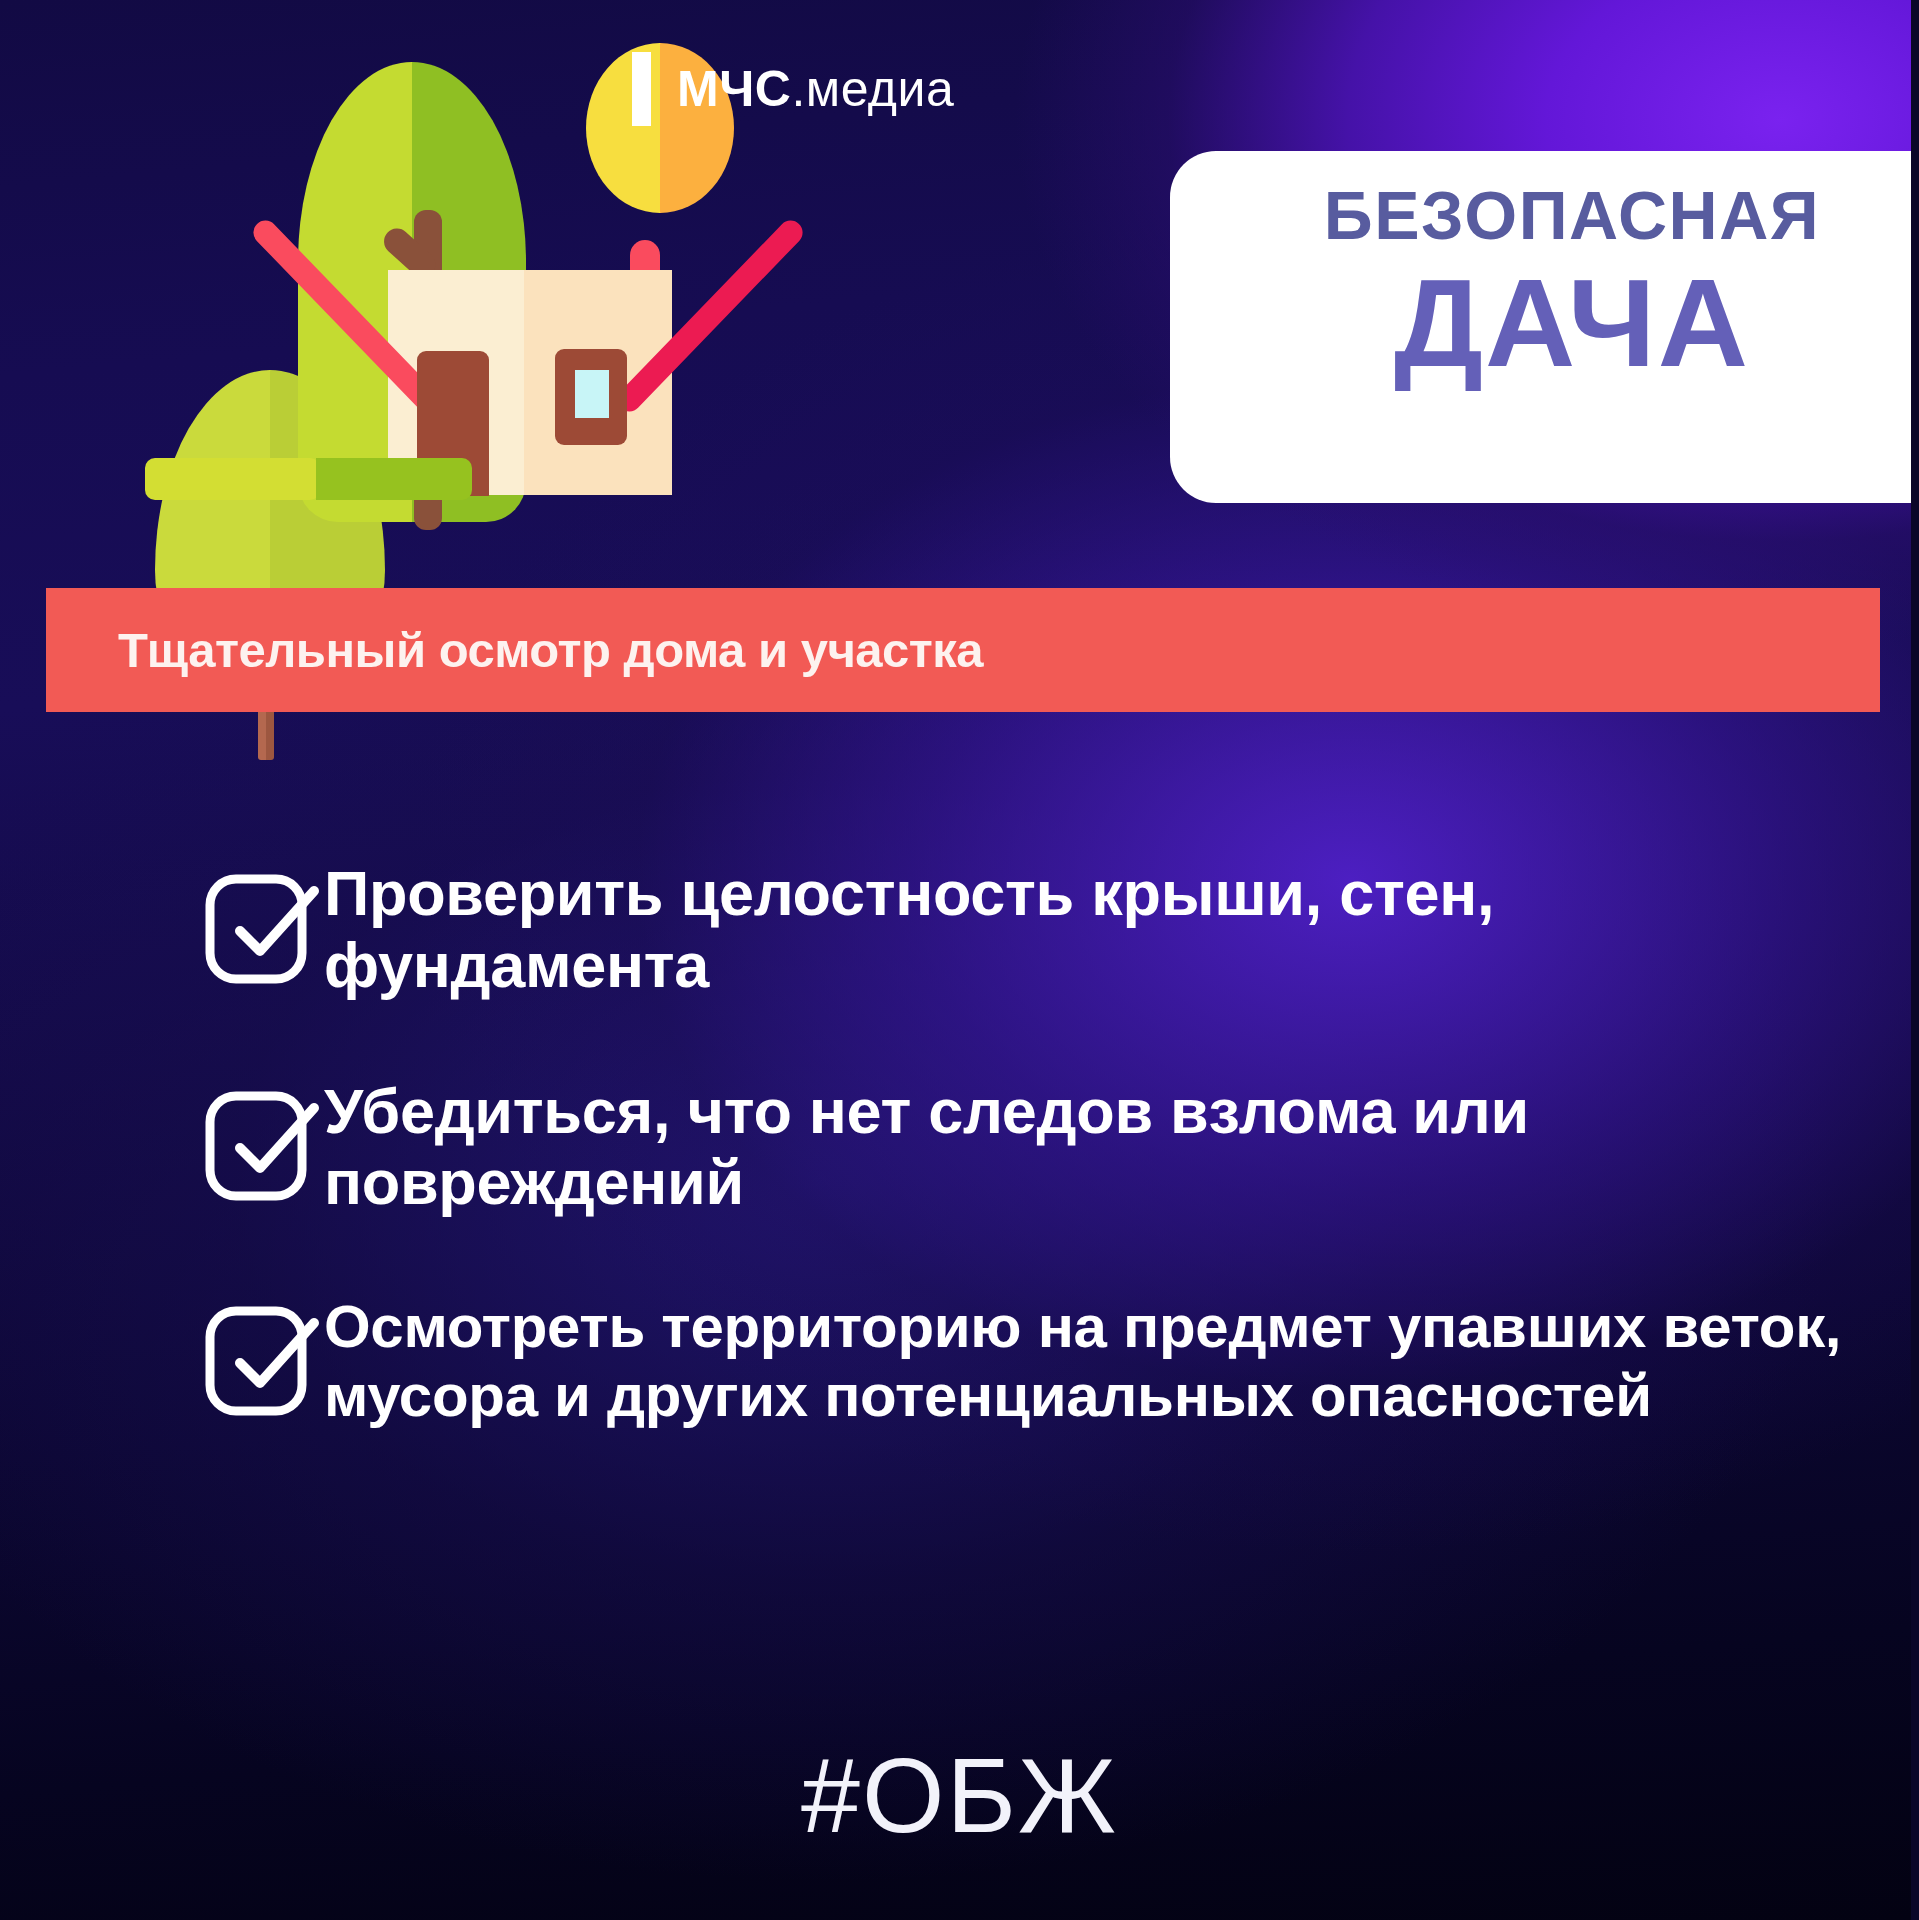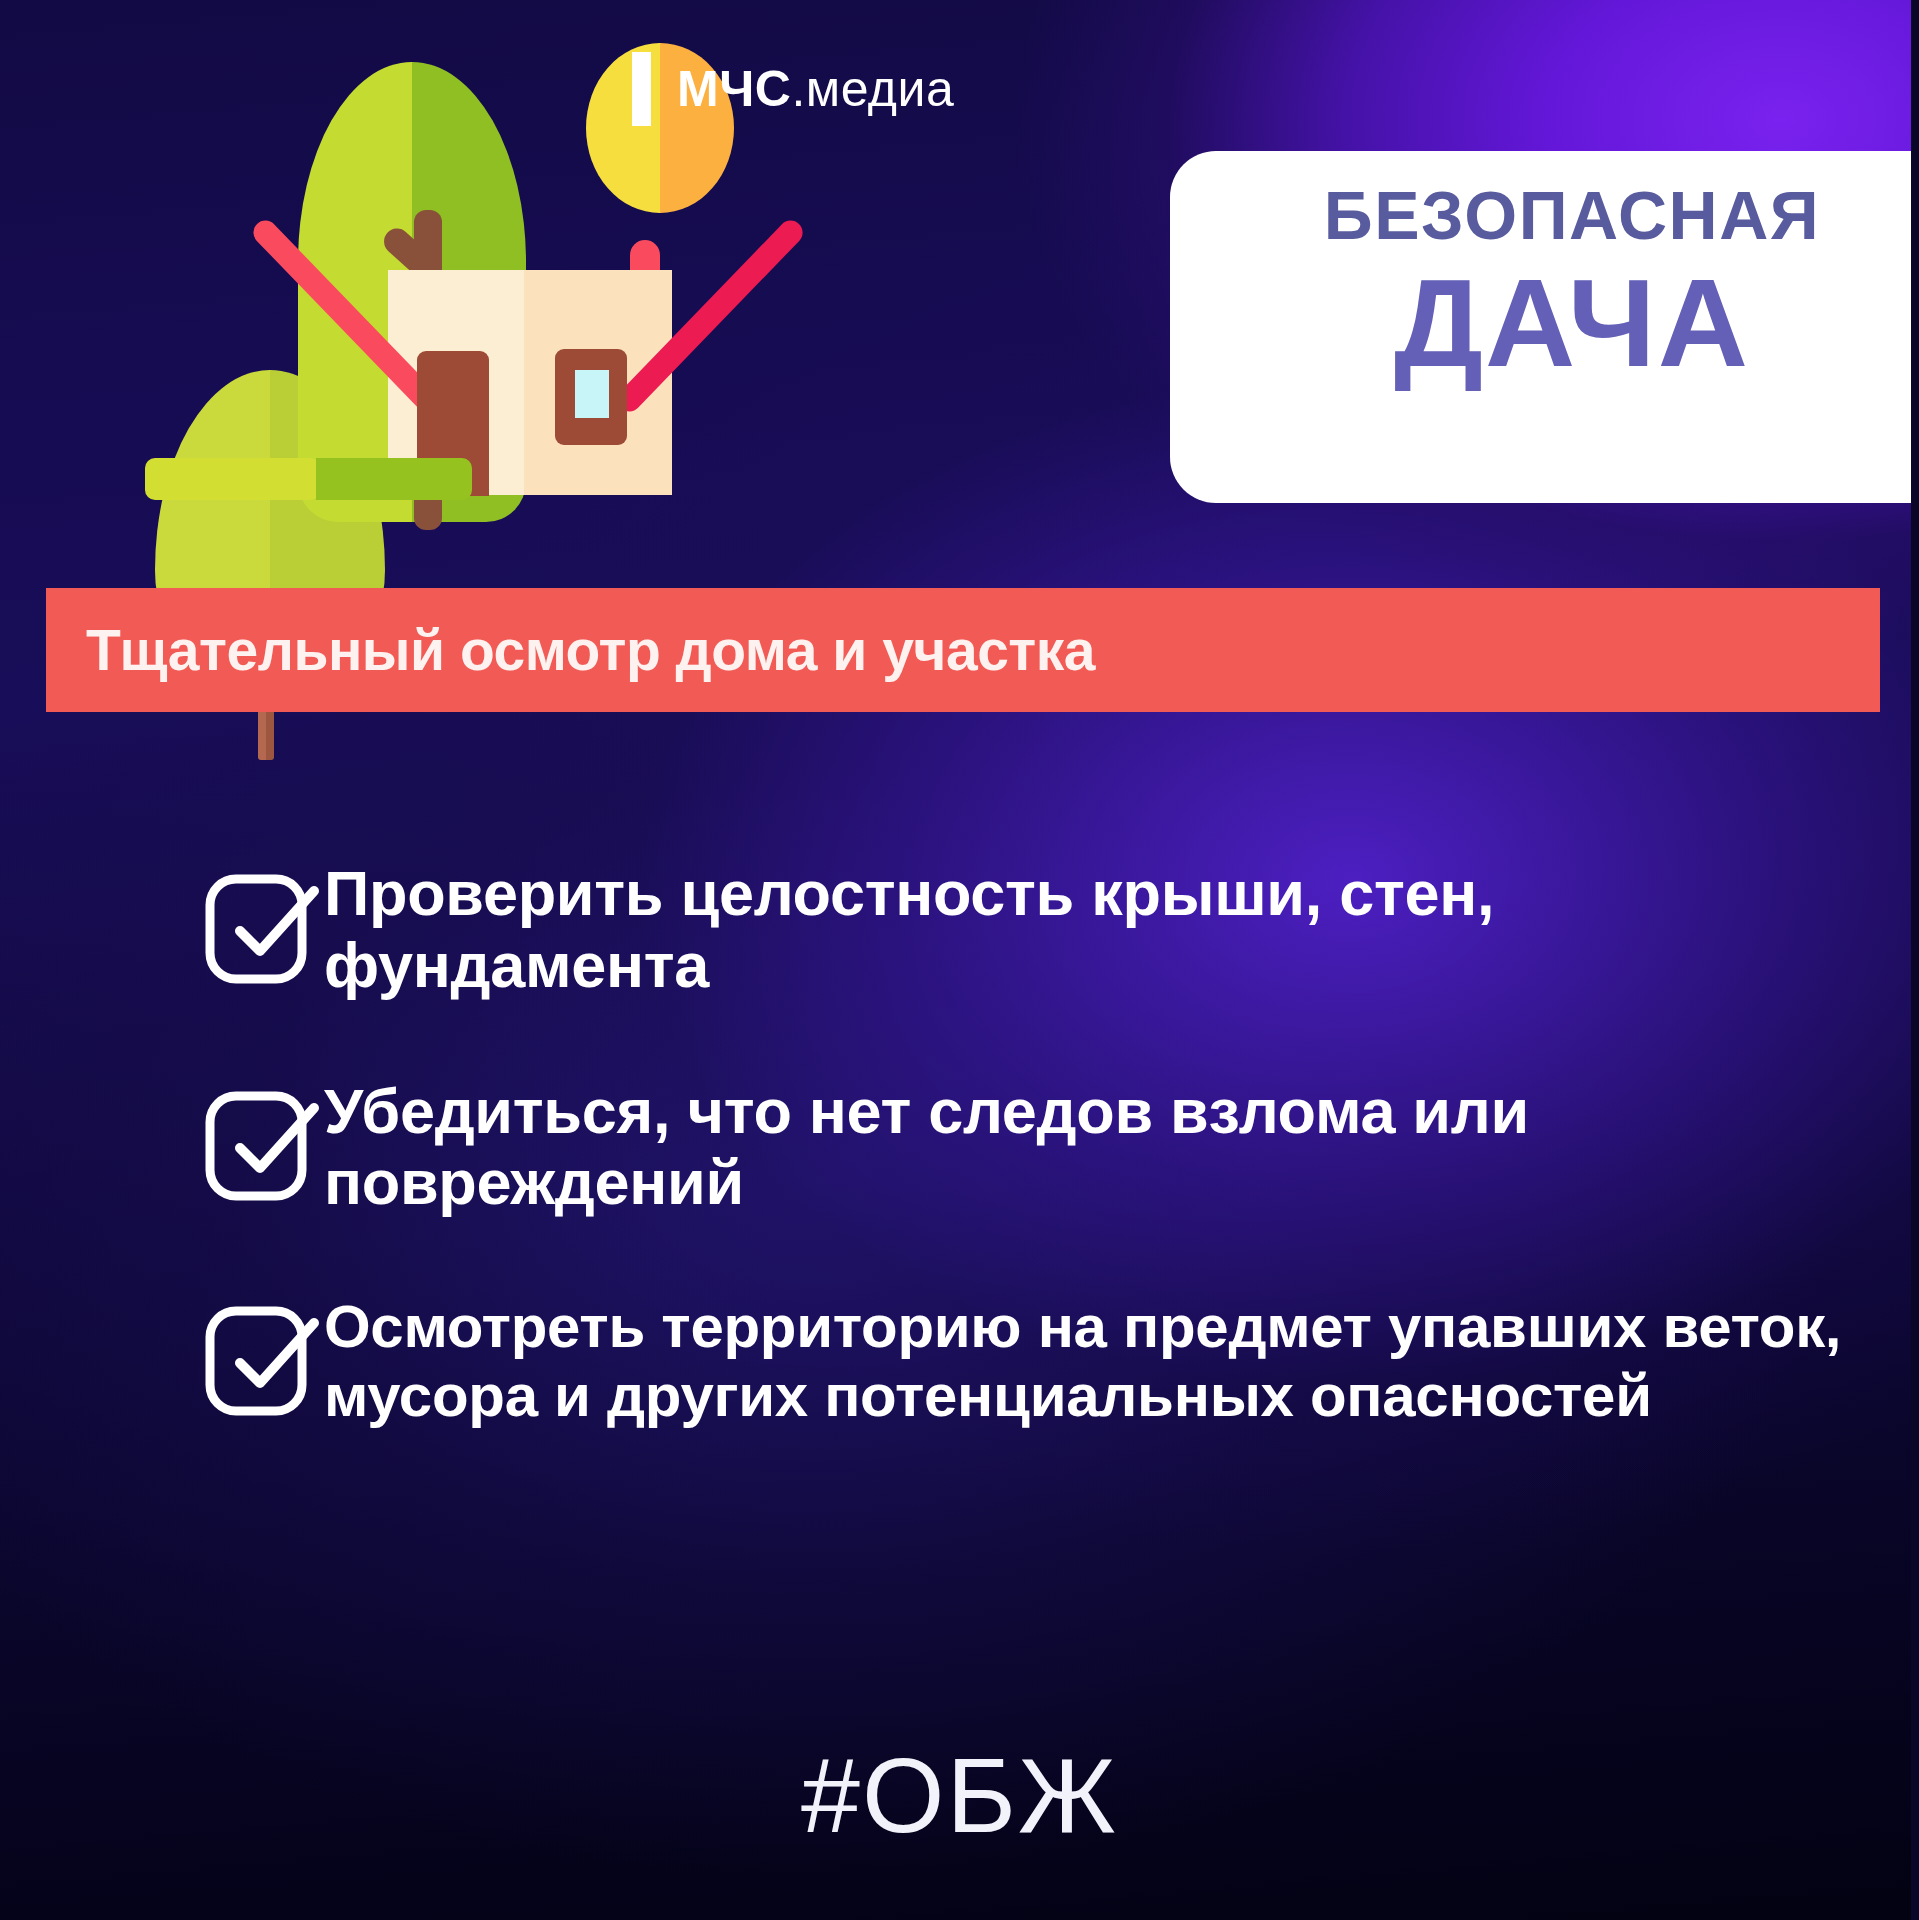--- a/index.html
+++ b/index.html
@@ -55,21 +55,21 @@
   #badge{position:absolute;left:1170px;top:151px;width:800px;height:352px;
     background:#ffffff;border-radius:46px;padding:30px 0 0 0;box-sizing:border-box;}
   #badge .l1{color:#585c9f;font-size:68px;font-weight:700;letter-spacing:1.5px;text-align:center;
     padding:0 30px 0 34px;line-height:1;}
   #badge .l2{color:#6460b8;font-size:125px;font-weight:800;letter-spacing:2px;text-align:center;
     padding:0 30px 0 34px;line-height:1.06;margin-top:8px;}
 
   
   #banner{position:absolute;left:46px;top:588px;width:1834px;height:124px;background:#f25a55;
     display:flex;align-items:center;}
-  #banner .t{color:#fdf2ef;font-size:57px;font-weight:700;letter-spacing:-.5px;white-space:nowrap;padding-left:40px;}
+  #banner .t{color:#fdf2ef;font-size:49px;font-weight:700;letter-spacing:-.5px;white-space:nowrap;padding-left:72px;}
 
   
   #list{position:absolute;left:196px;top:858px;width:1680px;}
   .item{display:flex;align-items:center;margin-bottom:74px;}
   .cbwrap{position:relative;width:128px;min-width:128px;height:130px;}
   .cbwrap svg{position:absolute;left:0;top:0;}
   .itxt{color:#ffffff;font-size:63px;font-weight:700;line-height:1.14;letter-spacing:-.3px;}
   #item3{margin-top:16px;}
   #item3 .itxt{font-size:60px;}
 

